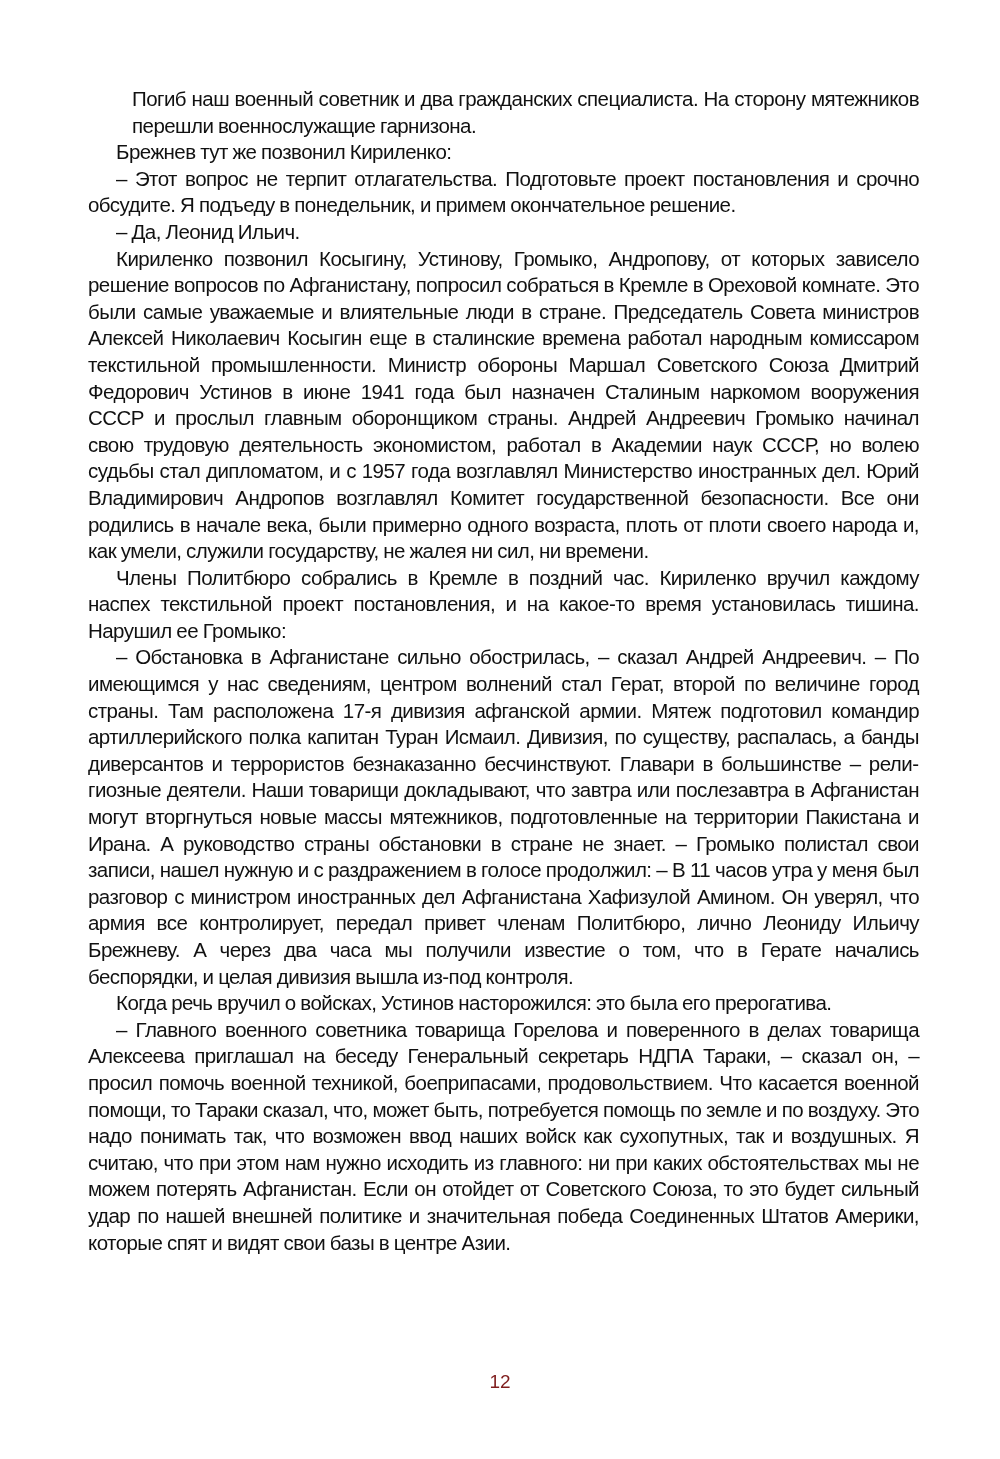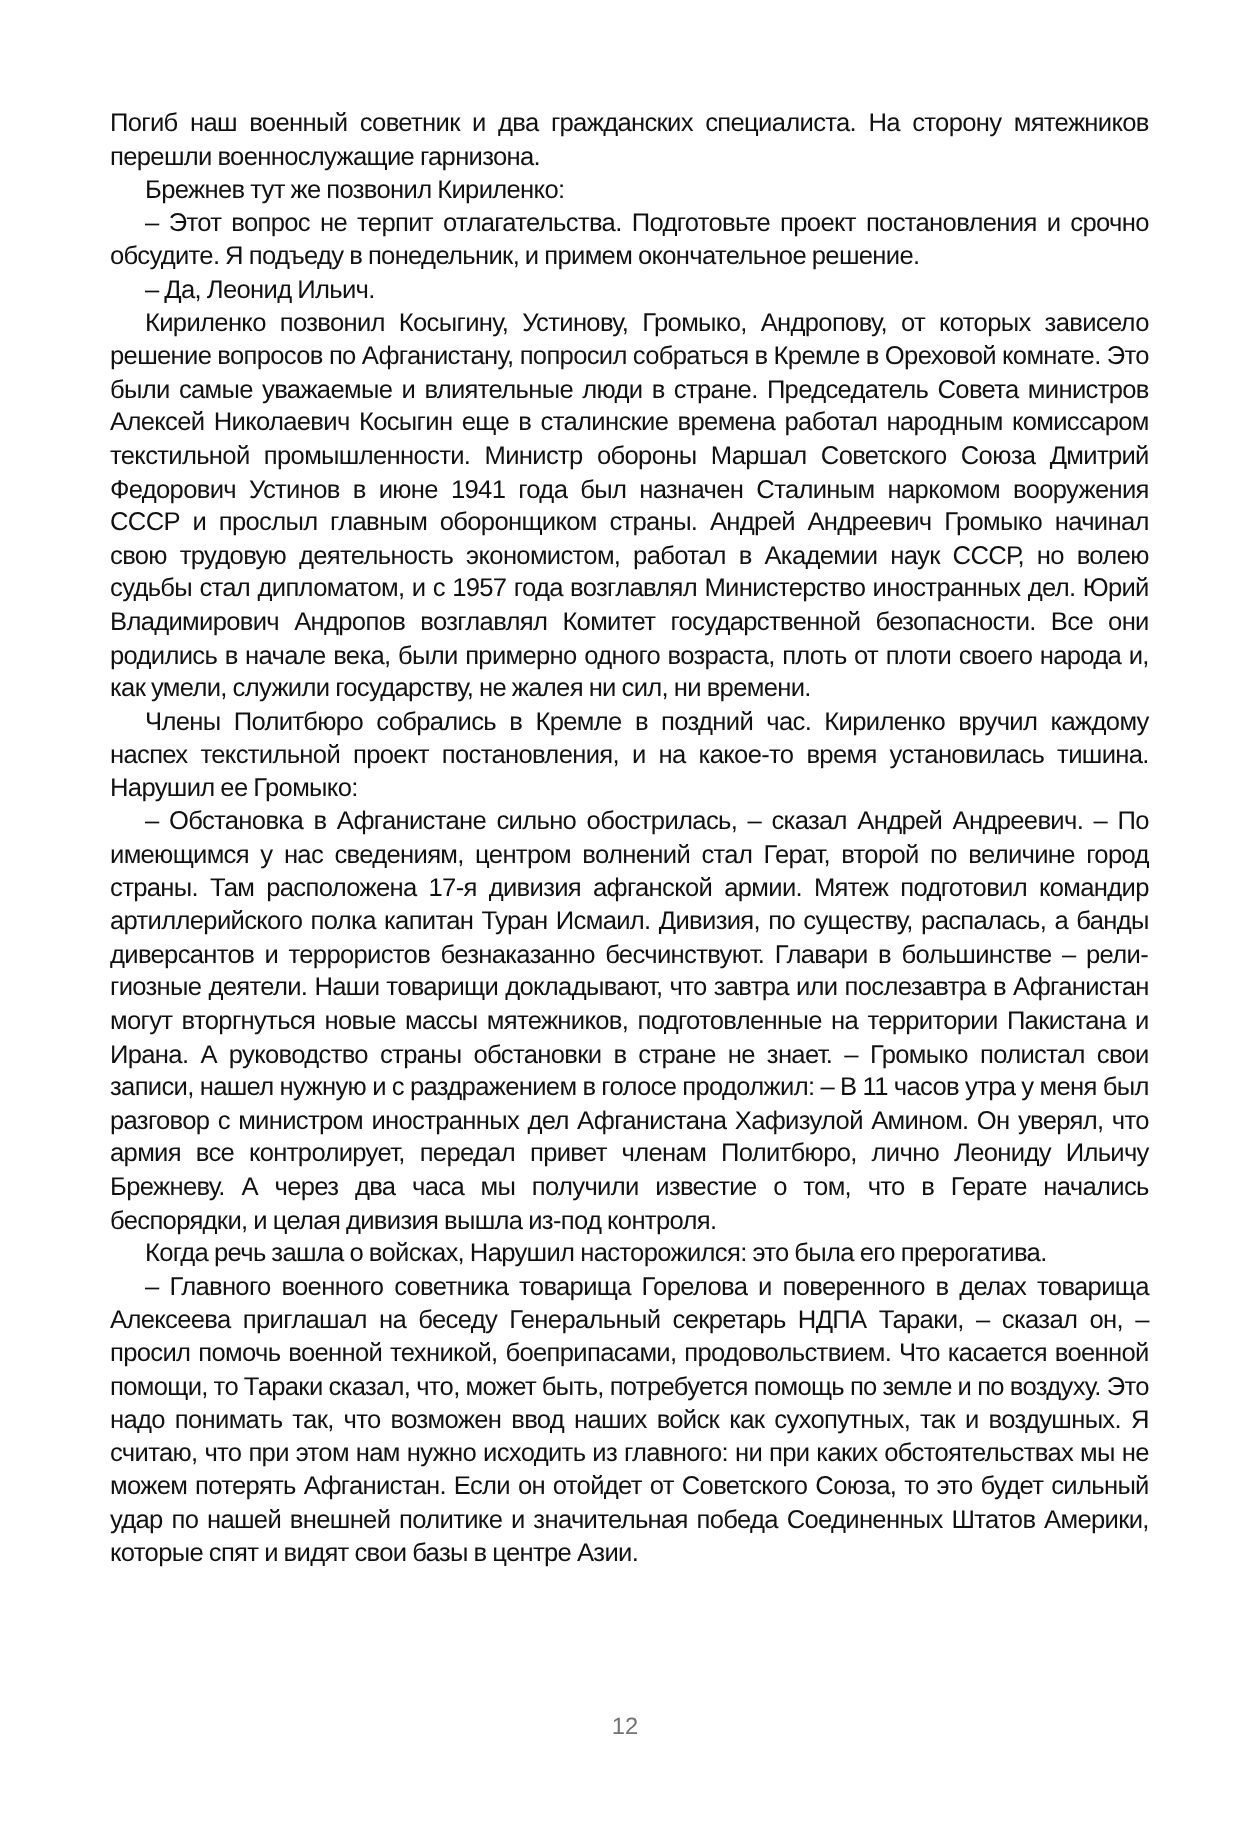--- a/index.html
+++ b/index.html
@@ -15,39 +15,39 @@
       line-height: 26.6px;
       letter-spacing: -0.55px;
       word-spacing: -0.5px;
     }
     .page p {
       margin: 0;
       text-align: justify;
       text-indent: 28px;
       hyphens: manual;
     }
-    .page p.noindent { text-indent: 0; }
+    .page p.noindent { text-indent: 0; margin-left: 44px; }
     .page-number {
       position: absolute;
       left: 0; right: 0;
       top: 1371px;
       text-align: center;
       font-family: "Liberation Sans", sans-serif;
       font-size: 19px;
-      color: #737373;
+      color: #7f1d1d;
     }
   </style>
 </head>
 <body>
 
 <div class="page">
   <p class="noindent">Погиб наш военный советник и два гражданских специалиста. На сторону мятежников перешли военнослужащие гарнизона.</p>
   <p>Брежнев тут же позвонил Кириленко:</p>
   <p>– Этот вопрос не терпит отлагательства. Подготовьте проект постановления и срочно обсудите. Я подъеду в понедельник, и примем окончательное решение.</p>
   <p>– Да, Леонид Ильич.</p>
   <p>Кириленко позвонил Косыгину, Устинову, Громыко, Андропову, от которых зави­село решение вопросов по Афганистану, попросил собраться в Кремле в Ореховой комнате. Это были самые уважаемые и влиятельные люди в стране. Председатель Совета министров Алексей Николаевич Косыгин еще в сталинские времена работал народным комиссаром текстильной промышленности. Министр обороны Маршал Советского Союза Дмитрий Федорович Устинов в июне 1941 года был назначен Стали­ным наркомом вооружения СССР и прослыл главным оборонщиком страны. Андрей Андреевич Громыко начинал свою трудовую деятельность экономистом, работал в Академии наук СССР, но волею судьбы стал дипломатом, и с 1957 года возглавлял Министерство иностранных дел. Юрий Владимирович Андропов возглавлял Комитет государственной безопасности. Все они родились в начале века, были примерно одного возраста, плоть от плоти своего народа и, как умели, служили государству, не жалея ни сил, ни времени.</p>
   <p>Члены Политбюро собрались в Кремле в поздний час. Кириленко вручил каждому наспех текстильной проект постановления, и на какое-то время установилась тишина. Нарушил ее Громыко:</p>
   <p>– Обстановка в Афганистане сильно обострилась, – сказал Андрей Андреевич. – По имеющимся у нас сведениям, центром волнений стал Герат, второй по величине город страны. Там расположена 17-я дивизия афганской армии. Мятеж подготовил командир артиллерийского полка капитан Туран Исмаил. Дивизия, по существу, распалась, а банды диверсантов и террористов безнаказанно бесчинствуют. Главари в большинстве – рели­гиозные деятели. Наши товарищи докладывают, что завтра или послезавтра в Афганистан могут вторгнуться новые массы мятежников, подготовленные на территории Пакистана и Ирана. А руководство страны обстановки в стране не знает. – Громыко полистал свои записи, нашел нужную и с раздражением в голосе продолжил: – В 11 часов утра у меня был разговор с министром иностранных дел Афганистана Хафизулой Амином. Он уве­рял, что армия все контролирует, передал привет членам Политбюро, лично Леониду Ильичу Брежневу. А через два часа мы получили известие о том, что в Герате начались беспорядки, и целая дивизия вышла из-под контроля.</p>
-  <p>Когда речь зашла о войсках, Нарушил насторожился: это была его прерогатива.</p>
+  <p>Когда речь вручил о войсках, Устинов насторожился: это была его прерогатива.</p>
   <p>– Главного военного советника товарища Горелова и поверенного в делах това­рища Алексеева приглашал на беседу Генеральный секретарь НДПА Тараки, – сказал он, – просил помочь военной техникой, боеприпасами, продовольствием. Что касается военной помощи, то Тараки сказал, что, может быть, потребуется помощь по земле и по воздуху. Это надо понимать так, что возможен ввод наших войск как сухопутных, так и воздушных. Я считаю, что при этом нам нужно исходить из главного: ни при каких обстоятельствах мы не можем потерять Афганистан. Если он отойдет от Советского Союза, то это будет сильный удар по нашей внешней политике и значительная победа Соединенных Штатов Америки, которые спят и видят свои базы в центре Азии.</p>
 </div>
 
 <div class="page-number">12</div>
 
 </body></html>

